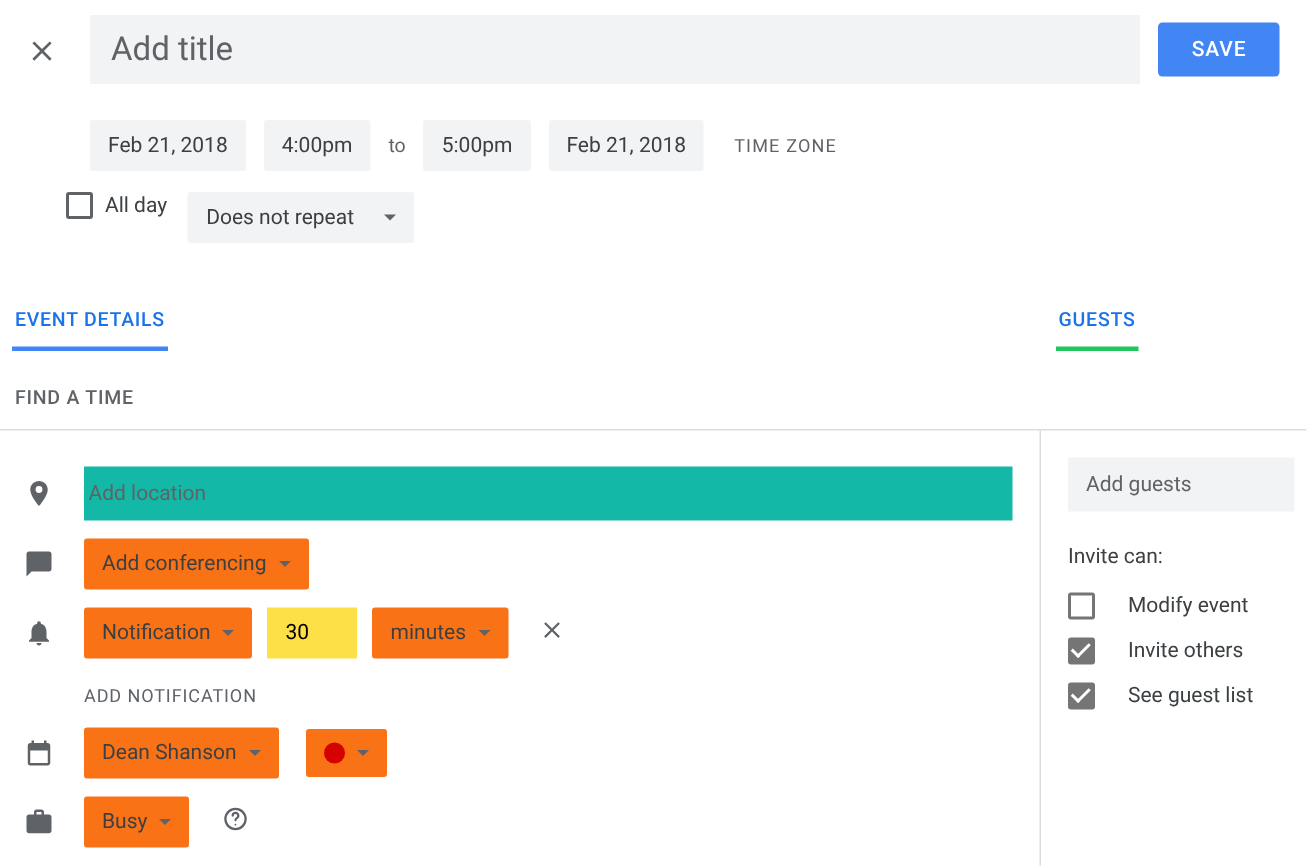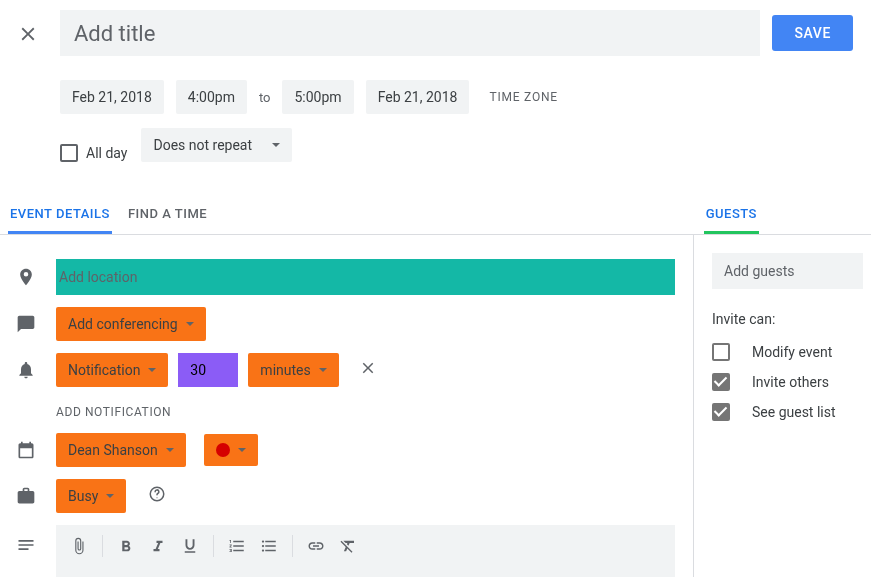--- a/index.html
+++ b/index.html
@@ -10,45 +10,45 @@
 .close svg { width: 22x; height: 22px; }
 .title-input { flex: 1; margin: 0 12px; background: #f1f3f4; border: none; font-size: 22px; padding: 10px 14px; color: #3c4043; outline: none; height: 46px; }
 .title-input::placeholder { color: #5f6368; }
 .save-btn { background: #4285f4; color: #fff; border: none; font-weight: 500; letter-spacing: .6px; font-size: 14px; padding: 0 22px; height: 36px; border-radius: 3px; margin: 5px 10px 0 0; cursor: pointer; }
 
 .when { padding-left: 60px; padding-top: 24px; display: flex; align-items: center; gap: 12px; color: #3c4043; font-size: 14px; }
 .chip { background: #f1f3f4; padding: 9px 12px; border-radius: 2px; cursor: pointer; }
 .to-lbl { color: #5f6368; font-size: 13px; }
 .tz-link { color: #5f6368; font-size: 12px; letter-spacing: .8px; margin-left: 8px; cursor: pointer; }
 
-.opts-row { padding-left: 60px; padding-top: 14px; display: flex; align-items: flex-end; gap: 14px; font-size: 14px; }
+.opts-row { padding-left: 44px; padding-top: 14px; display: flex; align-items: flex-start; gap: 14px; font-size: 14px; }
 .check { display: flex; align-items: center; gap: 8px; }
 .checkbox { width: 18px; height: 18px; border: 2px solid #5f6368; border-radius: 2px; display: inline-block; }
 .select-chip { background: #f1f3f4; padding: 9px 12px; border-radius: 2px; display: flex; align-items: center; gap: 18px; cursor: pointer; color: #3c4043; }
 .caret { width: 0; height: 0; border-left: 4px solid transparent; border-right: 4px solid transparent; border-top: 4px solid #5f6368; margin-left: 2px; }
 
 .divider-tabs-wrap { display: flex; margin-top: 34px; }
-.tabs-left { padding-left: 8px; display: flex; gap: 14px; font-size: 13px; font-weight: 500; letter-spacing: .5px; }
+.tabs-left { padding-left: 8px; display: flex; gap: 14px; font-size: 13px; font-weight: 500; letter-spacing: .5px; flex-direction: column; }
 .tab { padding: 10px 2px; color: #5f6368; cursor: pointer; border-bottom: 3px solid transparent; }
 .tab.active { color: #1a73e8; border-bottom-color: #4285f4; }
 .spacer { flex: 1; }
 .guests-tab { color: #1a73e8; font-size: 13px; font-weight: 500; letter-spacing: .5px; padding: 10px 2px; border-bottom: 3px solid #22c55e; margin-left: 18px; cursor: default; }
 .guests-tab-wrap { padding-right: 112px; }
 .hr { height: 1px; background: #dadce0; width: 100%; }
 
 .body { display: flex; }
 .left-col { width: 694px; border-right: 1px solid #dadce0; padding-top: 18px; }
 .row { display: flex; align-items: center; padding: 6px 0 6px 14px; gap: 18px; }
 .icon { width: 24px; color: #5f6368; display: flex; justify-content: center; }
 .icon svg { width: 20px; height: 20px; fill: #5f6368; }
 .loc-input { flex: 1; margin-right: 18px; background: #14b8a6; border: none; font-size: 14px; padding: 10px 3px; color: #3c4043; outline: none; }
 .loc-input::placeholder { color: #5f6368; }
 .small-chip { background: #f97316; padding: 9px 12px; border-radius: 2px; display: flex; align-items: center; gap: 6px; cursor: pointer; font-size: 14px; color: #3c4043; }
 .notif-row { display: flex; align-items: center; gap: 10px; }
-.notif-val { background: #8b5cf6; border: none; padding: 9px 12px; width: 60px; font-size: 14px; outline: none; text-align: left; }
+.notif-val { background: #fde047; border: none; padding: 9px 12px; width: 60px; font-size: 14px; outline: none; text-align: left; }
 .x-icon { color: #5f6368; margin-left: 10px; cursor: pointer; }
 .add-notif { font-size: 12px; letter-spacing: .6px; color: #5f6368; padding-left: 56px; padding-top: 12px; padding-bottom: 8px; cursor: pointer; }
 .color-dot { width: 14px; height: 14px; border-radius: 50%; background: #d50000; display: inline-block; }
 .help-icon { color: #5f6368; margin-left: 4px; }
 .desc-box { margin: 8px 18px 0 56px; background: #f1f3f4; }
 .toolbar { display: flex; align-items: center; padding: 6px 8px; gap: 2px; }
 .toolbar .sep { width: 1px; height: 22px; background: #dadce0; margin: 0 6px; }
 .tool { width: 30px; height: 30px; display: flex; align-items: center; justify-content: center; color: #5f6368; cursor: pointer; border-radius: 2px; }
 .tool svg { width: 18px; height: 18px; fill: #5f6368; }
 .desc-input { width: 100%; border: none; background: transparent; font-size: 14px; padding: 10px 12px 14px 12px; outline: none; }

